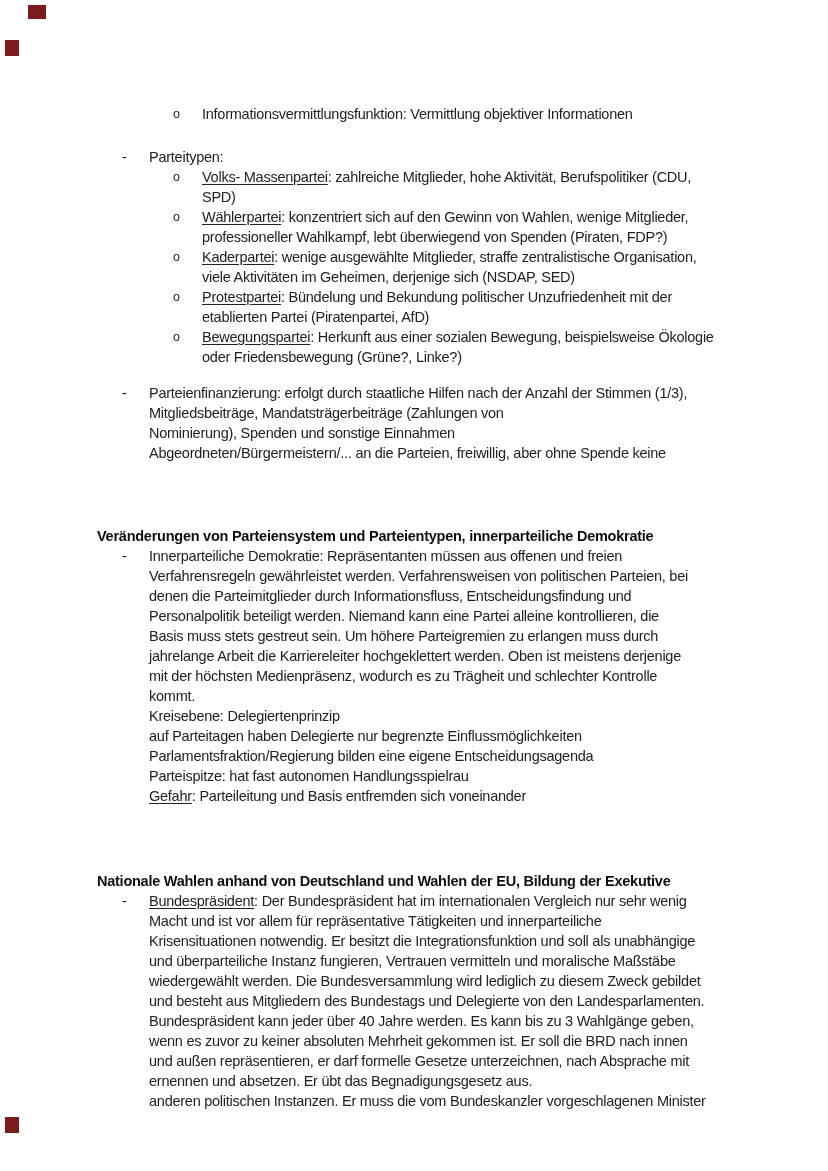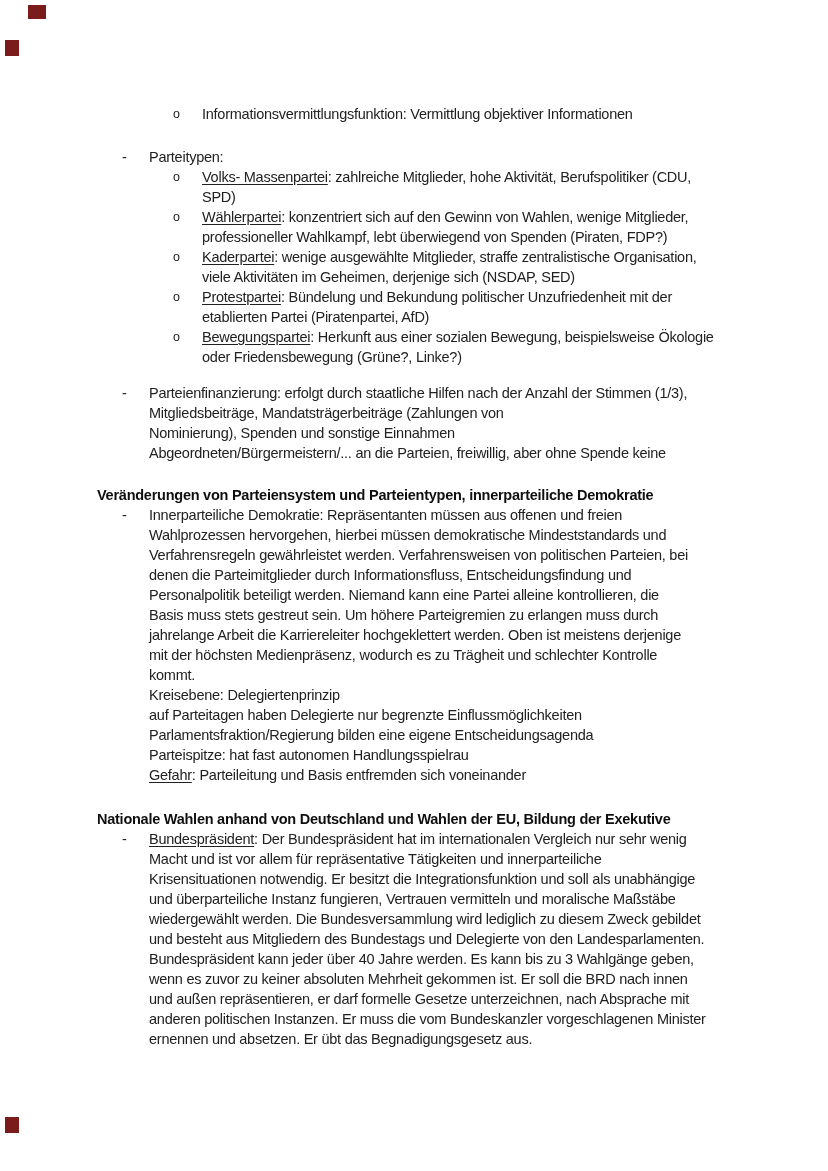--- a/index.html
+++ b/index.html
@@ -24,20 +24,21 @@
     color: #212121;
   }
   .block { position: relative; }
   .line { position: relative; white-space: nowrap; }
   .block.o .line   { padding-left: 105px; }
   .block.dash .line{ padding-left: 52px; }
   .block.heading .line {
     padding-left: 0;
     font-weight: bold;
     color: #0f0f0f;
+    margin-top: 41px;
   }
   .marker {
     position: absolute;
     color: #212121;
   }
   .block.o .marker    { left: 76px; font-size: 12.5px; }
   .block.dash .marker { left: 25px; }
   .u { text-decoration: underline; text-underline-offset: 2px; margin-top: 40px; }
   .corner-mark {
     position: absolute;
@@ -82,21 +83,20 @@
         <div class="line">Mitgliedsbeiträge, Mandatsträgerbeiträge (Zahlungen von</div>
         <div class="line">Nominierung), Spenden und sonstige Einnahmen</div>
         <div class="line">Abgeordneten/Bürgermeistern/... an die Parteien, freiwillig, aber ohne Spende keine</div>
       </div>
       <div style="height: 22px;"></div>
       <div class="block heading">
         <div class="line">Veränderungen von Parteiensystem und Parteientypen, innerparteiliche Demokratie</div>
       </div>
       <div class="block dash">
         <div class="line"><span class="marker">-</span>Innerparteiliche Demokratie: Repräsentanten müssen aus offenen und freien</div>
-        <div class="line">Wahlprozessen hervorgehen, hierbei müssen demokratische Mindeststandards und</div>
         <div class="line">Verfahrensregeln gewährleistet werden. Verfahrensweisen von politischen Parteien, bei</div>
         <div class="line">denen die Parteimitglieder durch Informationsfluss, Entscheidungsfindung und</div>
         <div class="line">Personalpolitik beteiligt werden. Niemand kann eine Partei alleine kontrollieren, die</div>
         <div class="line">Basis muss stets gestreut sein. Um höhere Parteigremien zu erlangen muss durch</div>
         <div class="line">jahrelange Arbeit die Karriereleiter hochgeklettert werden. Oben ist meistens derjenige</div>
         <div class="line">mit der höchsten Medienpräsenz, wodurch es zu Trägheit und schlechter Kontrolle</div>
         <div class="line">kommt.</div>
         <div class="line">Kreisebene: Delegiertenprinzip</div>
         <div class="line">auf Parteitagen haben Delegierte nur begrenzte Einflussmöglichkeiten</div>
         <div class="line">Parlamentsfraktion/Regierung bilden eine eigene Entscheidungsagenda</div>
@@ -110,21 +110,21 @@
       <div class="block dash">
         <div class="line"><span class="marker">-</span><span class="u">Bundespräsident</span>: Der Bundespräsident hat im internationalen Vergleich nur sehr wenig</div>
         <div class="line">Macht und ist vor allem für repräsentative Tätigkeiten und innerparteiliche</div>
         <div class="line">Krisensituationen notwendig. Er besitzt die Integrationsfunktion und soll als unabhängige</div>
         <div class="line">und überparteiliche Instanz fungieren, Vertrauen vermitteln und moralische Maßstäbe</div>
         <div class="line">wiedergewählt werden. Die Bundesversammlung wird lediglich zu diesem Zweck gebildet</div>
         <div class="line">und besteht aus Mitgliedern des Bundestags und Delegierte von den Landesparlamenten.</div>
         <div class="line">Bundespräsident kann jeder über 40 Jahre werden. Es kann bis zu 3 Wahlgänge geben,</div>
         <div class="line">wenn es zuvor zu keiner absoluten Mehrheit gekommen ist. Er soll die BRD nach innen</div>
         <div class="line">und außen repräsentieren, er darf formelle Gesetze unterzeichnen, nach Absprache mit</div>
+        <div class="line">ernennen und absetzen. Er übt das Begnadigungsgesetz aus.</div>
         <div class="line">anderen politischen Instanzen. Er muss die vom Bundeskanzler vorgeschlagenen Minister</div>
-        <div class="line">ernennen und absetzen. Er übt das Begnadigungsgesetz aus.</div>
       </div>
     </div>
 </div>
 
 <div class="corner-mark" style="left: 28px; top: 5px; width: 18px; height: 14px; background: rgb(122, 28, 28);"></div>
 <div class="corner-mark" style="left: 5px; top: 40px; width: 14px; height: 16px; background: rgb(122, 28, 28);"></div>
 <div class="corner-mark" style="left: 5px; top: 1117px; width: 14px; height: 16px; background: rgb(122, 28, 28);"></div>
 
 </body></html>

